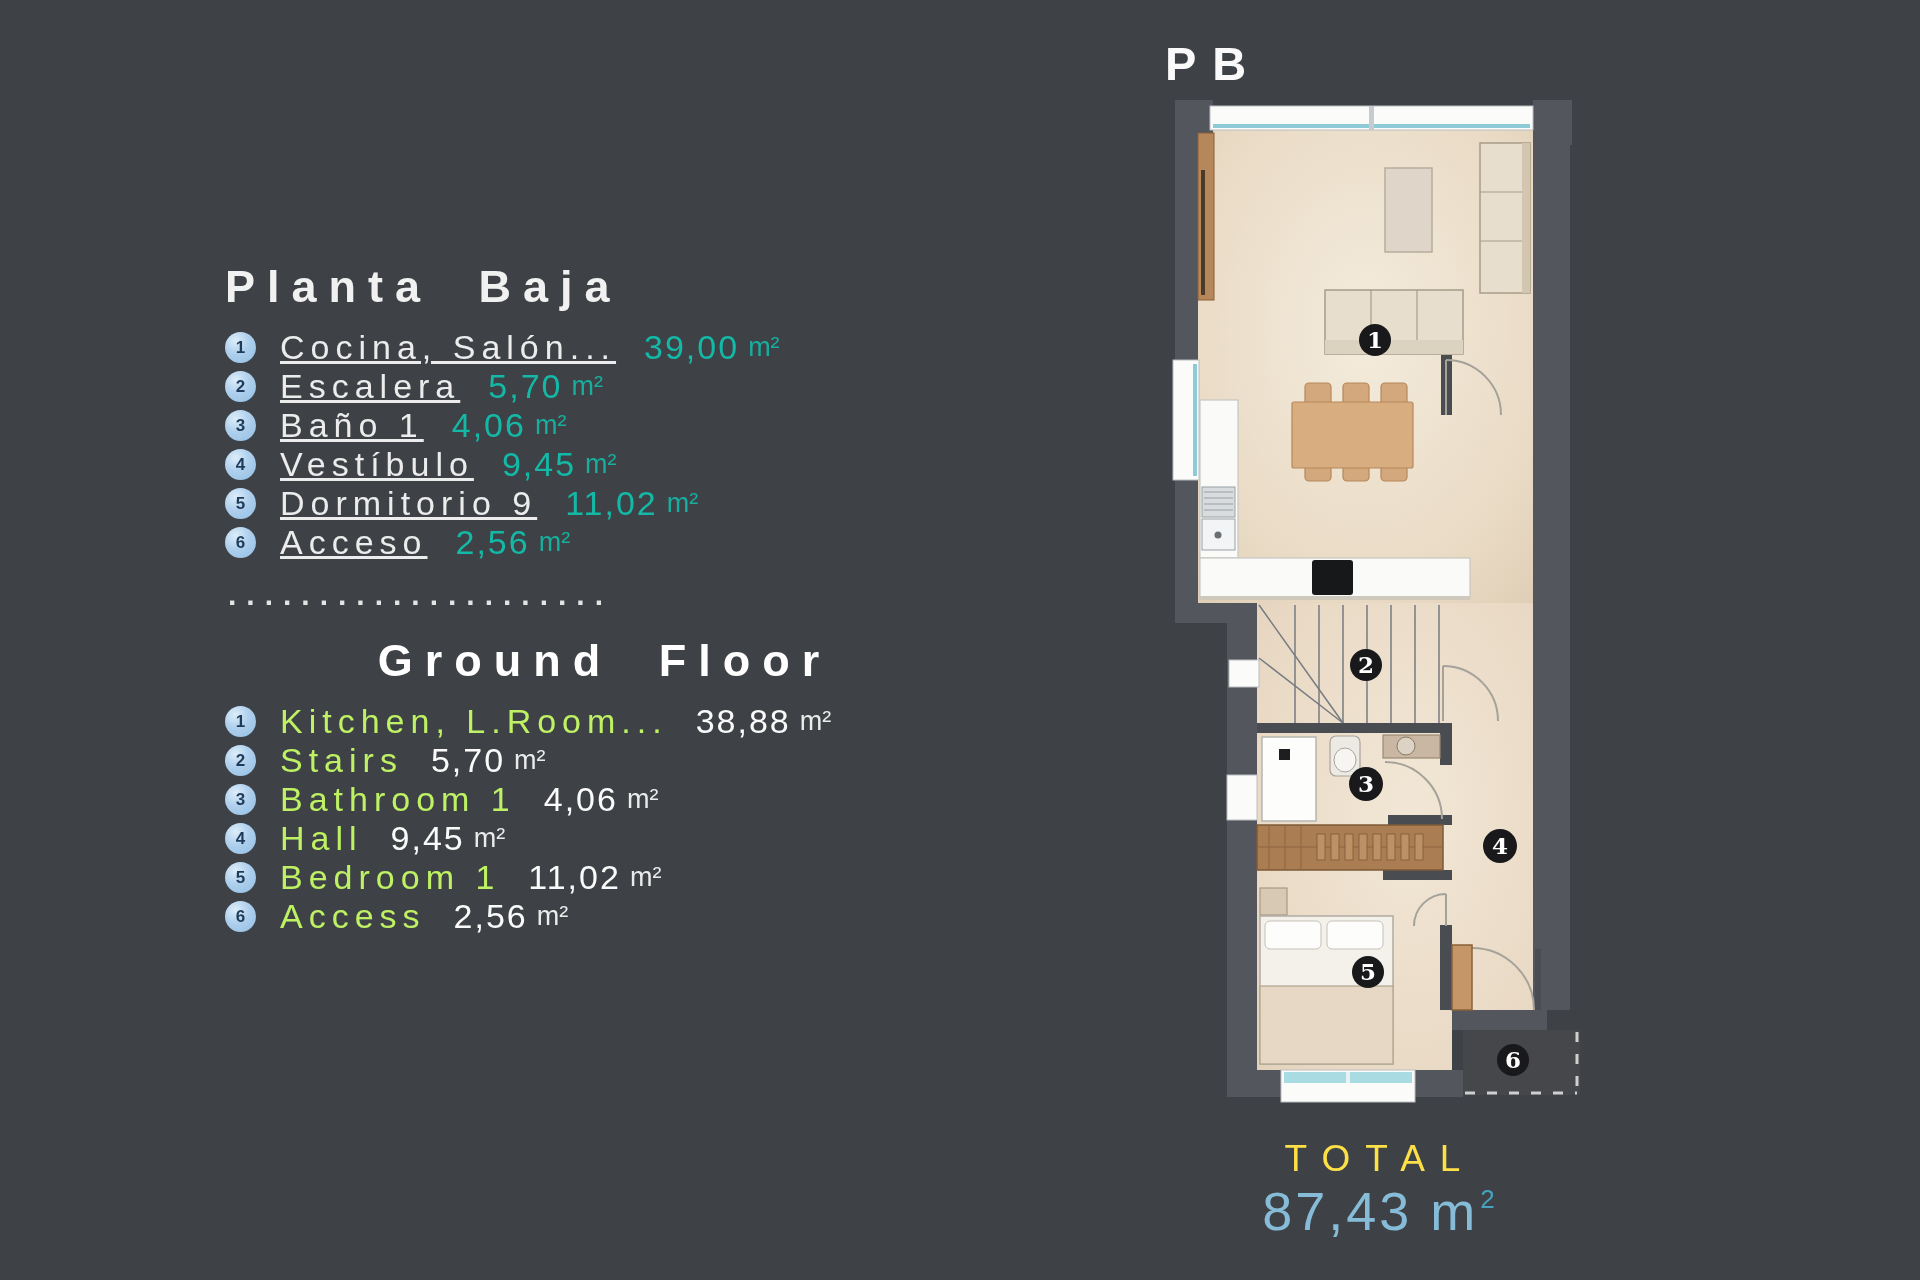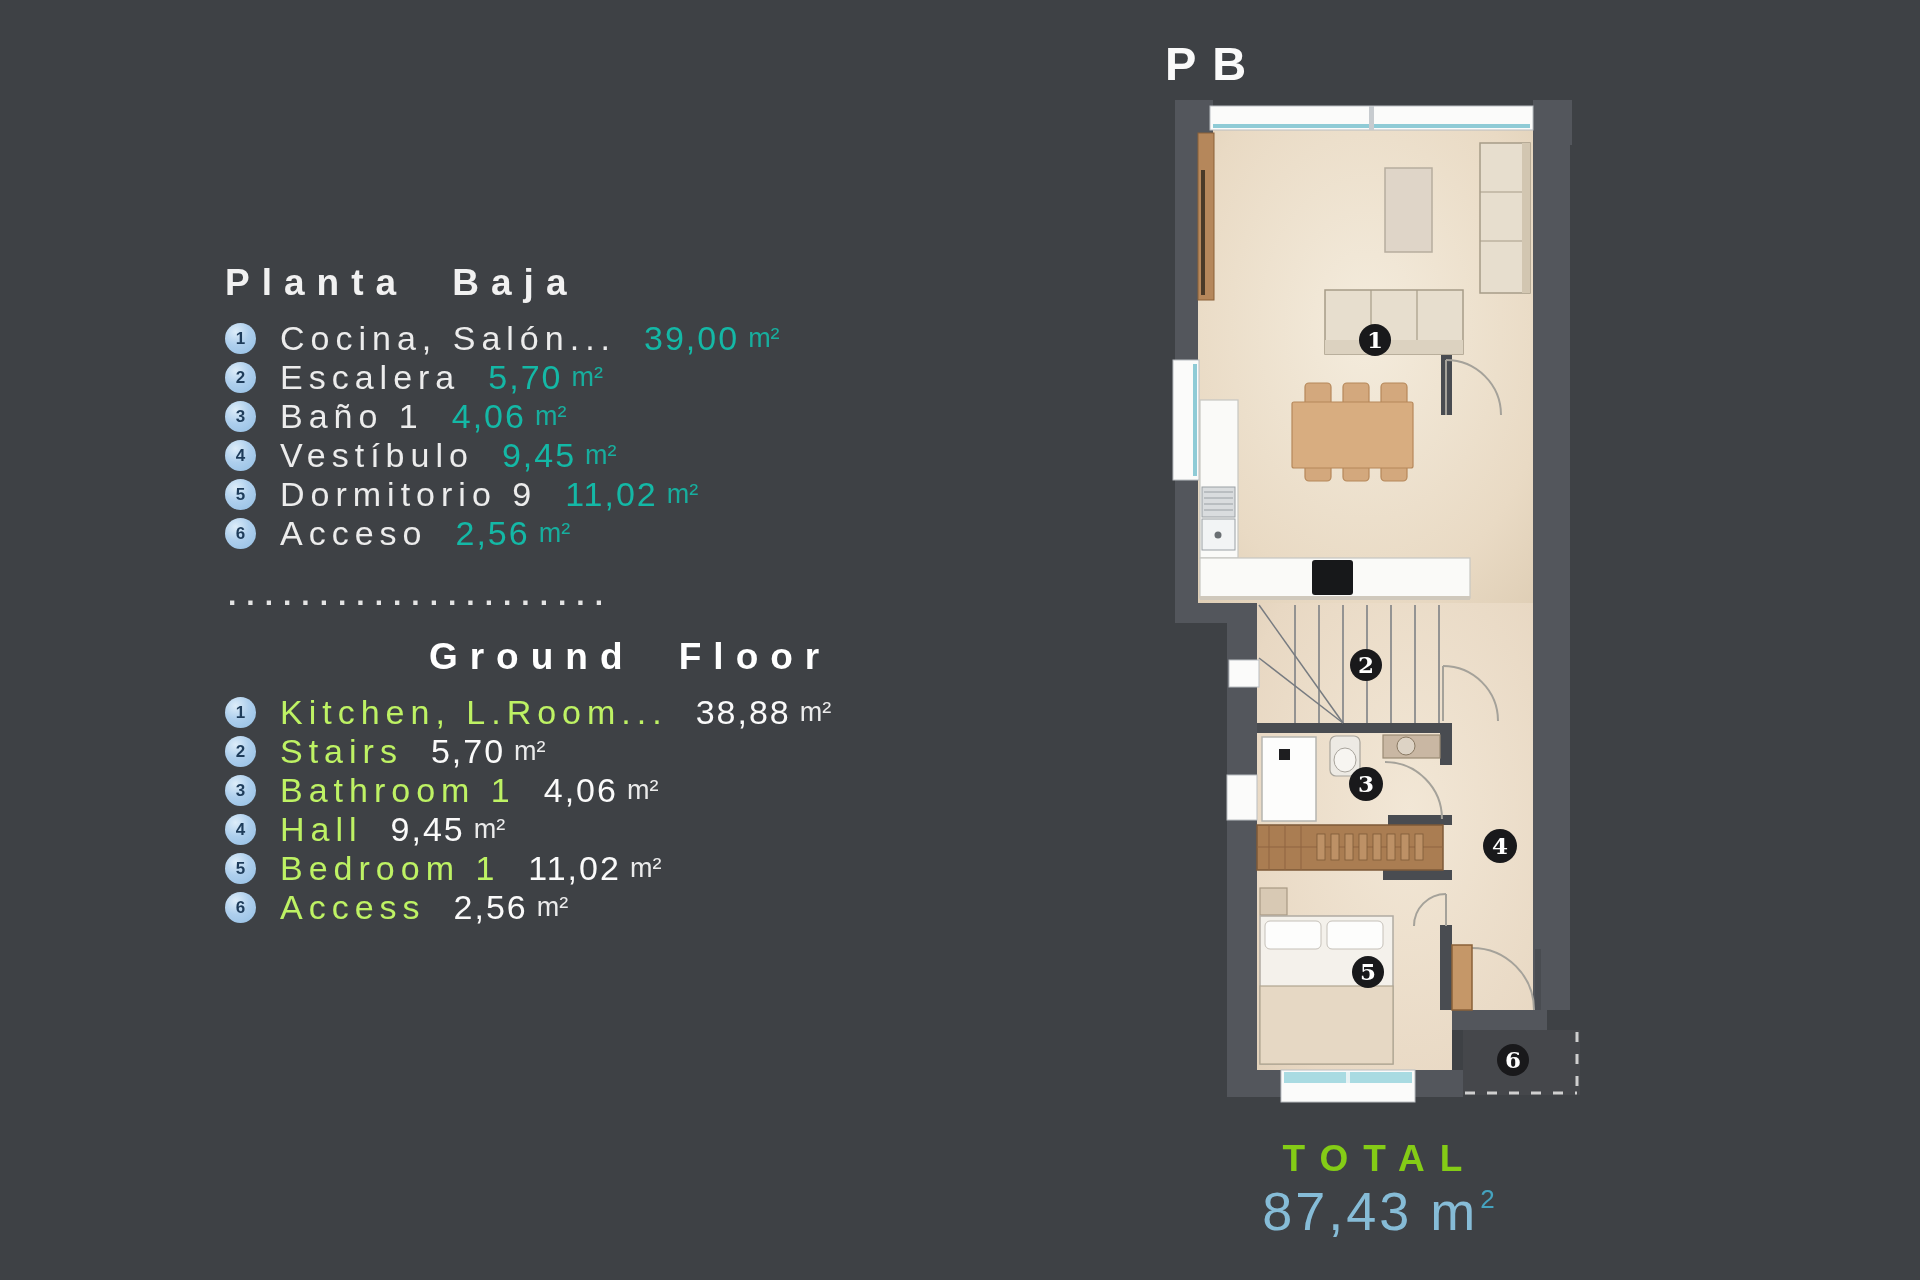--- a/index.html
+++ b/index.html
@@ -13,38 +13,38 @@
     width:1920px;height:1280px;
     background:#3E4145;
     overflow:hidden;
   }
 
   
   .legend{position:absolute;}
   #legend-es{left:225px;top:262px;}
   #legend-en{left:225px;top:636px;}
   .legend-title{
-    font-weight:bold;font-size:37px;line-height:1.12;
+    font-weight:bold;font-size:45px;line-height:1.12;
     letter-spacing:12px;word-spacing:22px;white-space:nowrap;
   }
   #legend-es .legend-title{color:#F1F1F1;}
   #legend-en .legend-title{color:#ffffff;text-align:right;}
   .legend-list{margin-top:16px;}
   .legend-row{display:flex;align-items:center;height:39px;white-space:nowrap;}
   .num-badge{
     width:31px;height:31px;border-radius:50%;
     background:radial-gradient(circle at 34% 28%, #DDEDF9 0%, #AECFED 45%, #93BEE3 100%);
     color:#1E3C5A;font-size:17px;font-weight:bold;
     display:flex;align-items:center;justify-content:center;
     margin-right:24px;flex:0 0 auto;
   }
   .room-label{font-size:34px;letter-spacing:6px;}
   .room-value{font-size:34px;letter-spacing:2px;margin-left:28px;}
   .room-unit{font-size:27px;margin-left:9px;opacity:.92;}
-  #legend-es .room-label{color:#ECECEC;}
+  #legend-es .room-label{color:#ECECEC;text-decoration:underline;}
   #legend-es .room-value,#legend-es .room-unit{color:#14b8a6;}
   #legend-en .room-label{color:#bef264;}
   #legend-en .room-value,#legend-en .room-unit{color:#FAFAFA;}
 
   #separator{
     position:absolute;left:228px;top:578px;
     color:#E4E4E4;font-size:30px;font-weight:bold;letter-spacing:10px;
     white-space:nowrap;
   }
 
@@ -53,21 +53,21 @@
     position:absolute;left:1165px;top:36px;width:430px;
     color:#FAFAFA;font-size:47px;font-weight:bold;
     letter-spacing:16px;
   }
   #plan-svg{position:absolute;left:1165px;top:88px;}
 
   #total-block{
     position:absolute;left:1165px;top:1138px;width:430px;text-align:center;
   }
   #total-label{
-    color:#84cc16;font-size:37px;font-weight:bold;letter-spacing:15px;
+    color:#fde047;font-size:37px;font-weight:normal;letter-spacing:15px;
   }
   #total-value-line{
     margin-top:0;color:#86BCD7;font-size:54px;letter-spacing:3px;
   }
   #total-sup{
     font-size:26px;color:#45A3BF;vertical-align:22px;margin-left:2px;
   }
 </style>
 </head>
 <body>

